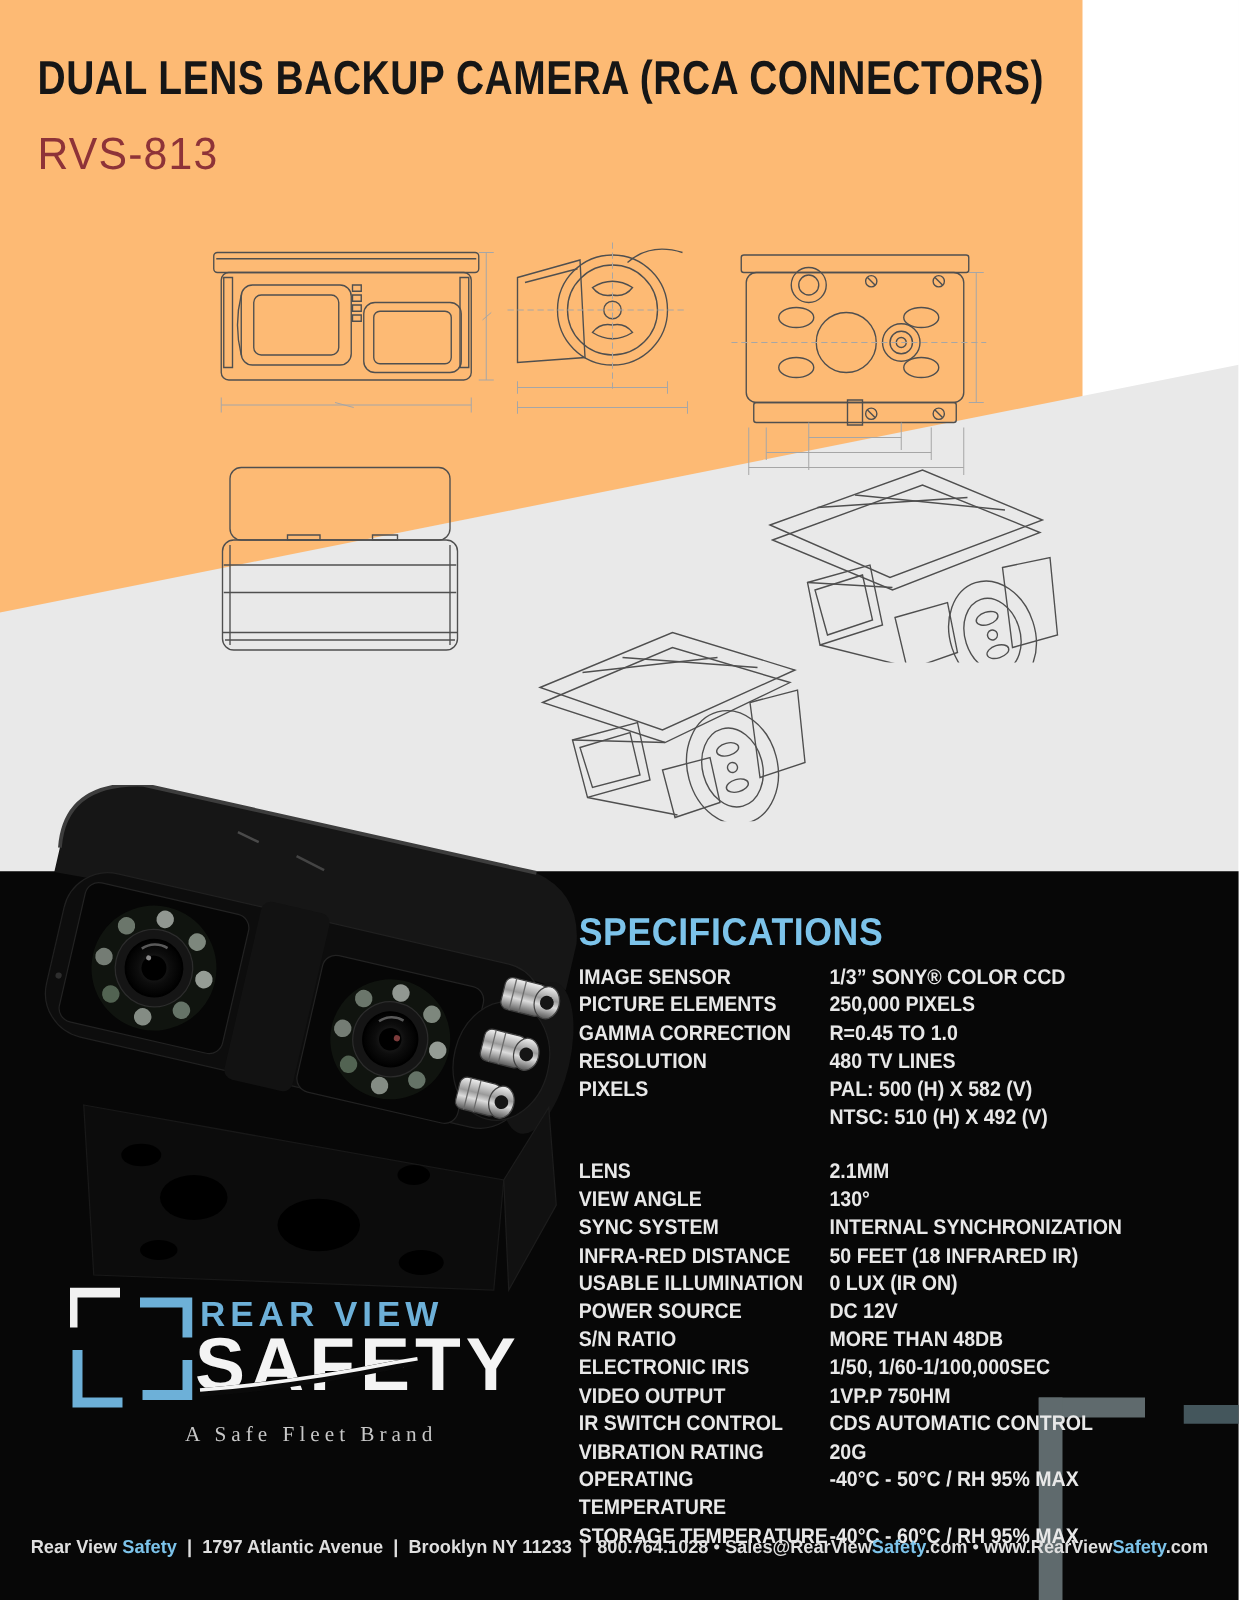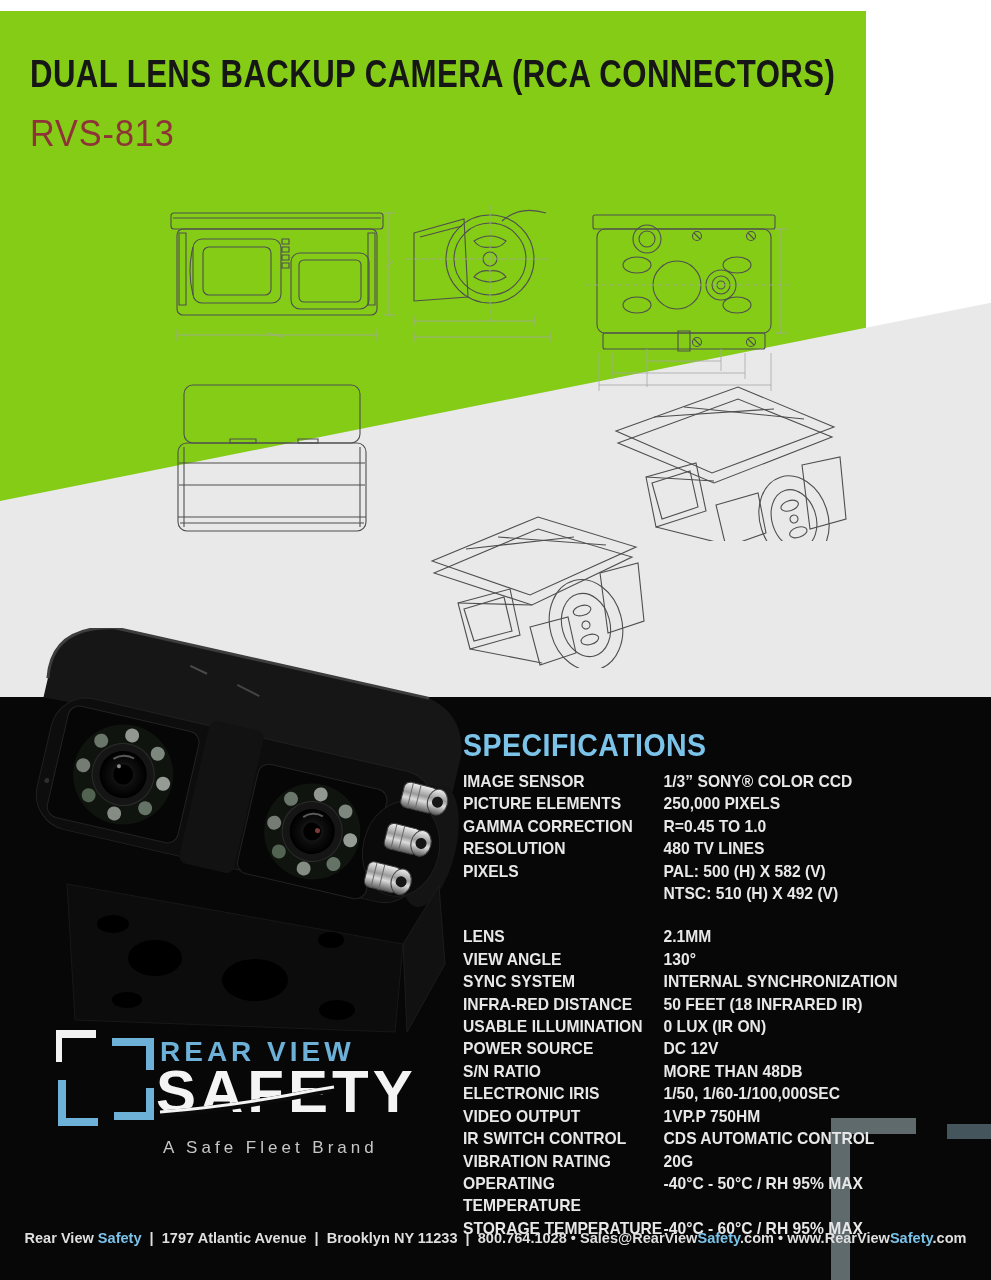--- a/index.html
+++ b/index.html
@@ -1,21 +1,21 @@
 <!DOCTYPE html>
 <html><head>
 <meta charset="utf-8">
 <style>
   html,body{margin:0;padding:0;background:#ffffff;}
   body{width:991px;height:1280px;position:relative;overflow:hidden;
        font-family:"Liberation Sans",sans-serif;}
   .abs{position:absolute;}
 
   
-  #top-section{left:0;top:0;width:866px;height:698px;background:#84cc16;margin-top:11px;}
+  #top-section{left:0;top:0;width:866px;height:698px;background:#fdba74;}
   #gray-wedge{left:0;top:0;width:991px;height:698px;background:#e9e9e9;
               clip-path:polygon(0 70.2%,100% 41.8%,100% 100%,0 100%);}
   #main-title{left:30px;top:42px;font-size:38px;font-weight:bold;color:#161616;
               transform:scaleX(.82);transform-origin:left top;white-space:nowrap;letter-spacing:.5px;}
   #model-number{left:30px;top:102px;font-size:36px;font-weight:500;color:#8e3338;
                 transform:scaleX(.95);transform-origin:left top;letter-spacing:1px;}
 
   svg.tech{position:absolute;}
   svg.tech *{vector-effect:non-scaling-stroke;}
   .ln{stroke:#4f4f4f;stroke-width:1.1;fill:none;}
@@ -29,21 +29,21 @@
   #specs-heading{font-size:31px;font-weight:bold;letter-spacing:.5px;margin:0 0 7px 0;}
   .spec-group{margin-top:0;}
   .spec-group + .spec-group{margin-top:21px;}
   .spec-row{display:flex;align-items:flex-start;line-height:22.4px;}
   .spec-label{width:218px;flex:0 0 218px;font-size:17px;font-weight:bold;}
   .spec-value{font-size:17px;font-weight:bold;white-space:pre-line;}
 
   
   #logo-rearview{left:160px;top:1036px;font-size:28px;font-weight:bold;letter-spacing:4px;}
   #logo-safety{left:156px;top:1062px;font-size:60px;font-weight:bold;letter-spacing:4px;color:#f4f4f4;line-height:60px;}
-  #logo-tagline{left:163px;top:1138px;font-size:17px;letter-spacing:4px;color:#c7c7c7;}
+  #logo-tagline{left:148px;top:1138px;font-size:17px;letter-spacing:4px;color:#c7c7c7;font-family:Liberation Serif, serif;}
 
   
   .wm{position:absolute;background:#5f6a6d;}
   #wm-dash{background:#44565c;}
 
   
   #footer{left:0;top:1229px;width:991px;text-align:center;font-size:15px;font-weight:bold;
           color:#dfdfdf;white-space:pre;transform:scaleX(.97);transform-origin:center top;}
   .fc-a{color:#7cc3ea;}
   .fc-w{color:#dfdfdf;}

